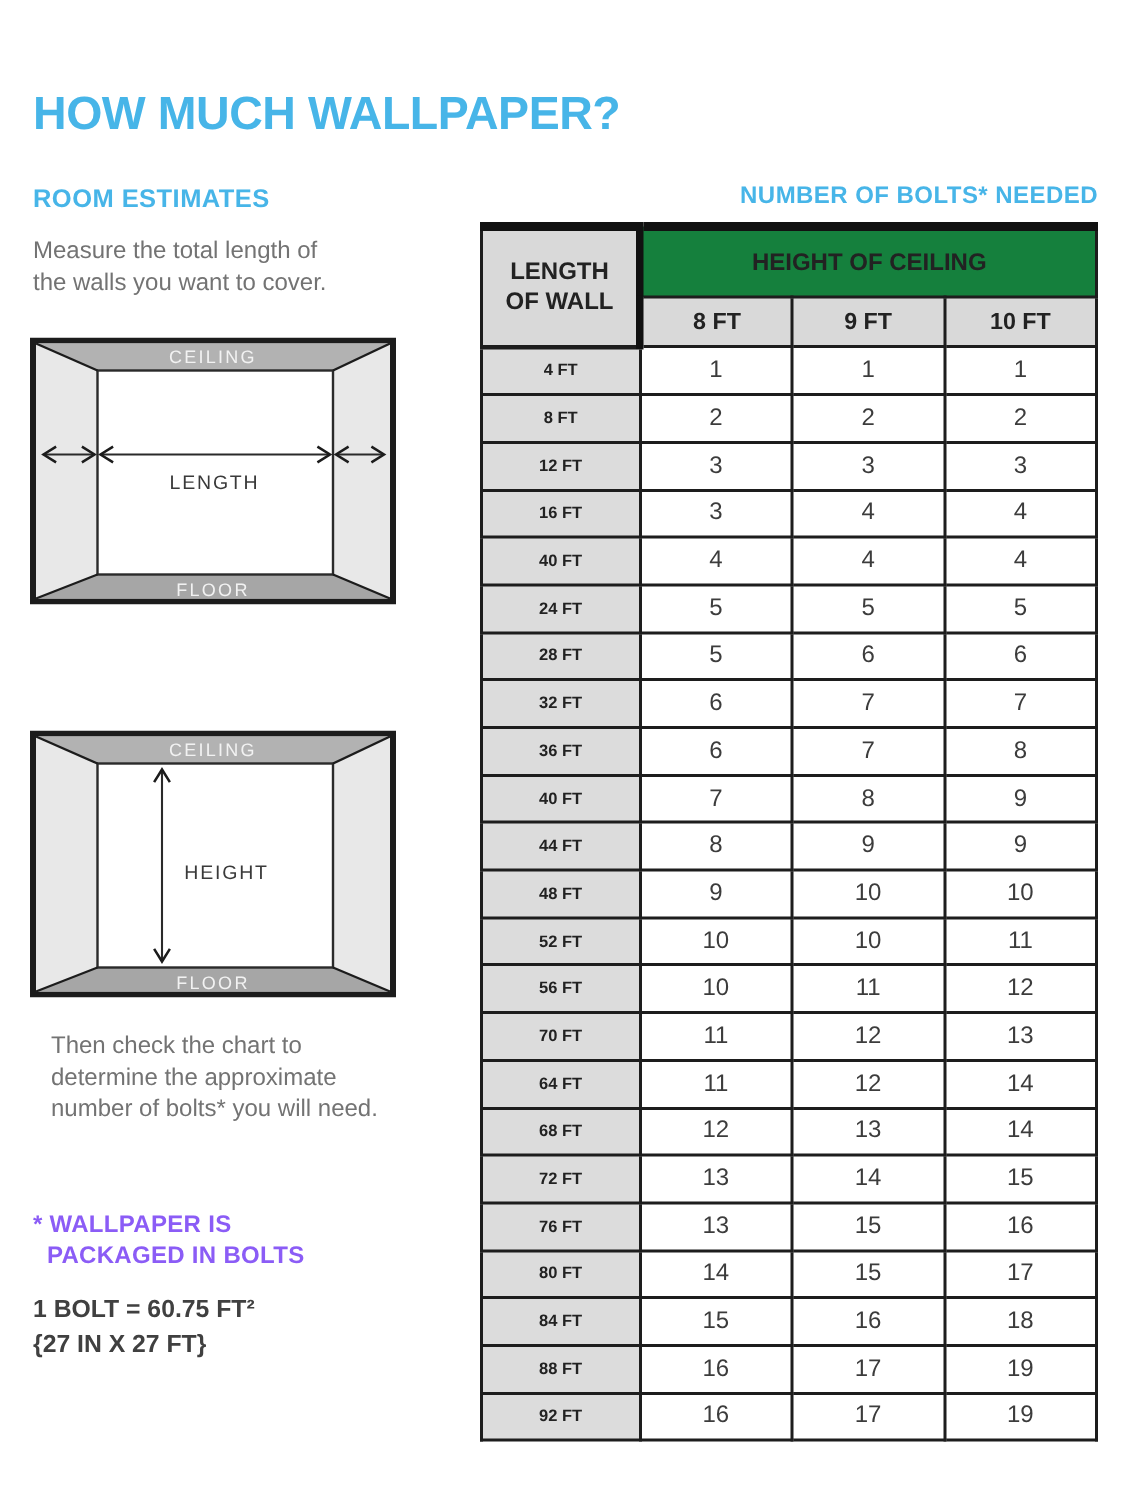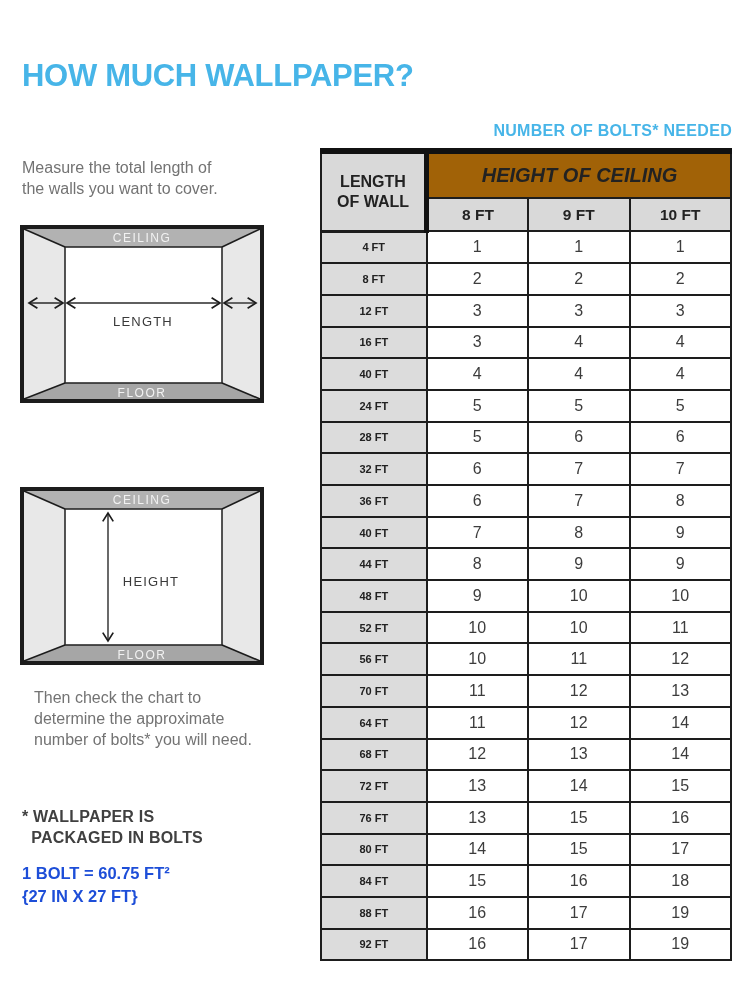--- a/index.html
+++ b/index.html
@@ -17,25 +17,25 @@
   }
   .step{
     position:absolute;left:22px;font-size:16px;line-height:21px;color:#737373;
     white-space:pre-line;
   }
   .step1{top:157px;}
   .step2{top:426px;}
   .step3{top:687px;margin-left:12px;}
   .footnote{
     position:absolute;left:22px;top:806px;font-size:16px;line-height:21px;
-    font-weight:bold;color:#404040;white-space:pre-line;letter-spacing:0.2px;
+    font-weight:bold;color:#8b5cf6;white-space:pre-line;letter-spacing:0.2px;
   }
   .bolt-info{
     position:absolute;left:22px;top:862px;font-size:16.5px;line-height:23px;
-    font-weight:bold;color:#1d4ed8;white-space:pre-line;
+    font-weight:bold;color:#404040;white-space:pre-line;
   }
   .diagram{position:absolute;left:20px;width:244px;height:178px;}
   .diagram1{top:225px;}
   .diagram2{top:487px;}
 
   .table-heading{
     position:absolute;left:320px;top:122px;width:412px;text-align:right;
     font-size:16px;font-weight:bold;color:#47b5e8;letter-spacing:0.3px;
   }
   .bolts-table{
@@ -44,39 +44,40 @@
   }
   .bolts-table th,.bolts-table td{
     border:2px solid #1d1d1d;padding:0;text-align:center;vertical-align:middle;
   }
   .bolts-table thead tr:first-child th{border-top:6px solid #111;}
   .wall-head{
     width:102px;background:#d9d9d9;font-size:16px;font-weight:bold;color:#222;
     border-right:5px solid #111 !important;white-space:pre-line;line-height:20px;
     border-bottom:3px solid #1d1d1d !important;
   }
-  .group-head{background:#a16207;font-size:20px;font-weight:bold;color:#222;height:43px;font-style:italic;}
+  .group-head{background:#15803d;font-size:16px;font-weight:bold;color:#222;height:43px;}
   .sub-head{
     background:#d9d9d9;font-size:15.5px;font-weight:bold;color:#222;height:31px;
     border-bottom:3px solid #1d1d1d;
   }
   .wall-cell{
     background:#dcdcdc;font-size:11px;font-weight:bold;color:#222;
     border-right:5px solid #111;height:29.7px;
   }
   .num-cell{background:#ffffff;font-size:16px;font-weight:400;color:#3c3c3c;}
   svg text{font-family:"Liberation Sans","DejaVu Sans",sans-serif;}
 </style>
 </head>
 <body>
 
 <div class="page">
 
   <div class="page-title">HOW MUCH WALLPAPER?</div>
 
+  <div class="section-heading">ROOM ESTIMATES</div>
 
   <div class="step step1">Measure the total length of
 the walls you want to cover.</div>
 
   <svg class="diagram diagram1" viewBox="0 0 244 178">
     <defs>
       <marker id="ah1" viewBox="0 0 12 12" refX="10" refY="6" markerWidth="9" markerHeight="9" orient="auto-start-reverse">
         <path d="M2,1 L10,6 L2,11" fill="none" stroke="#1c1c1c" stroke-width="1.6"></path>
       </marker>
     </defs>

